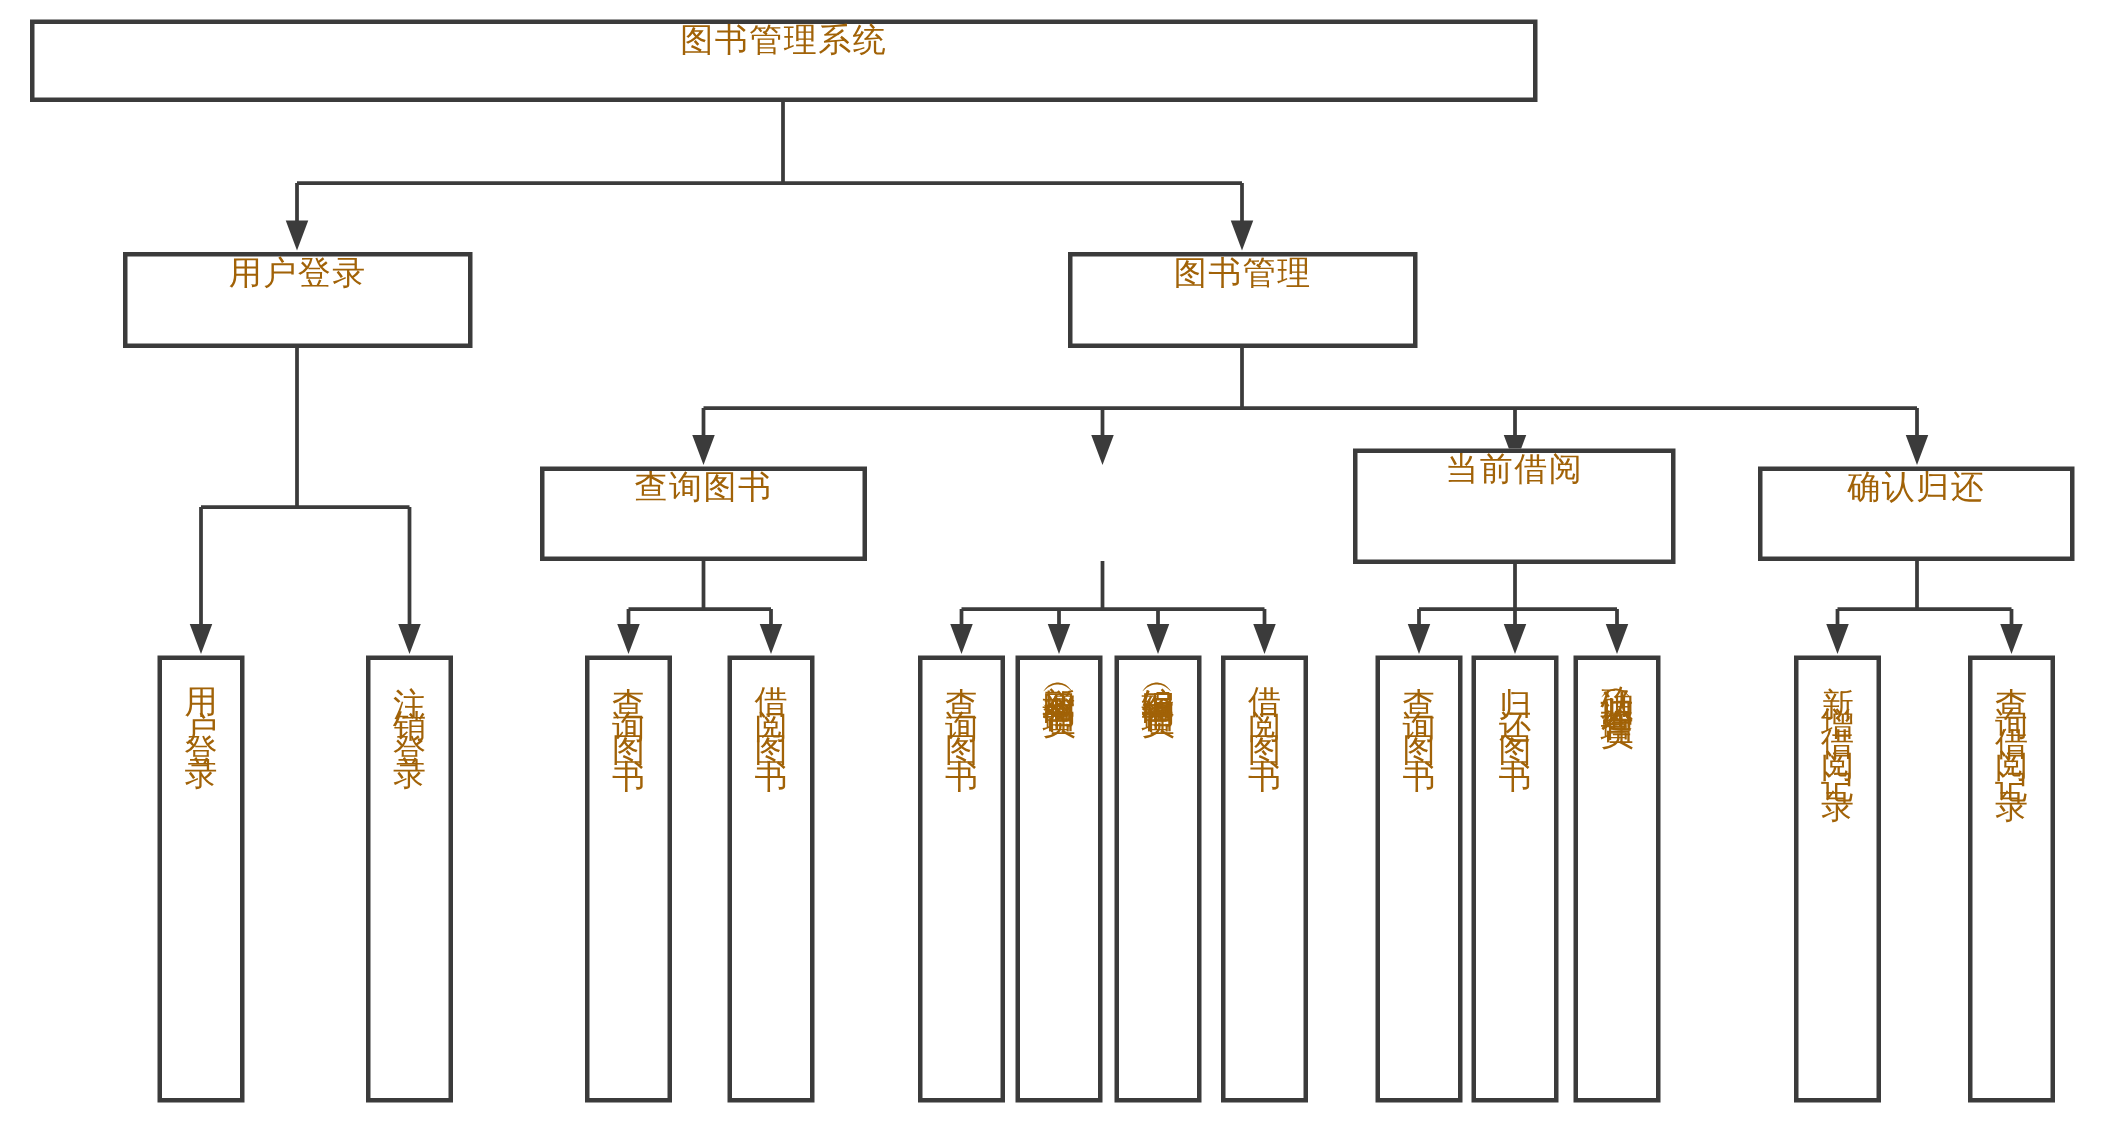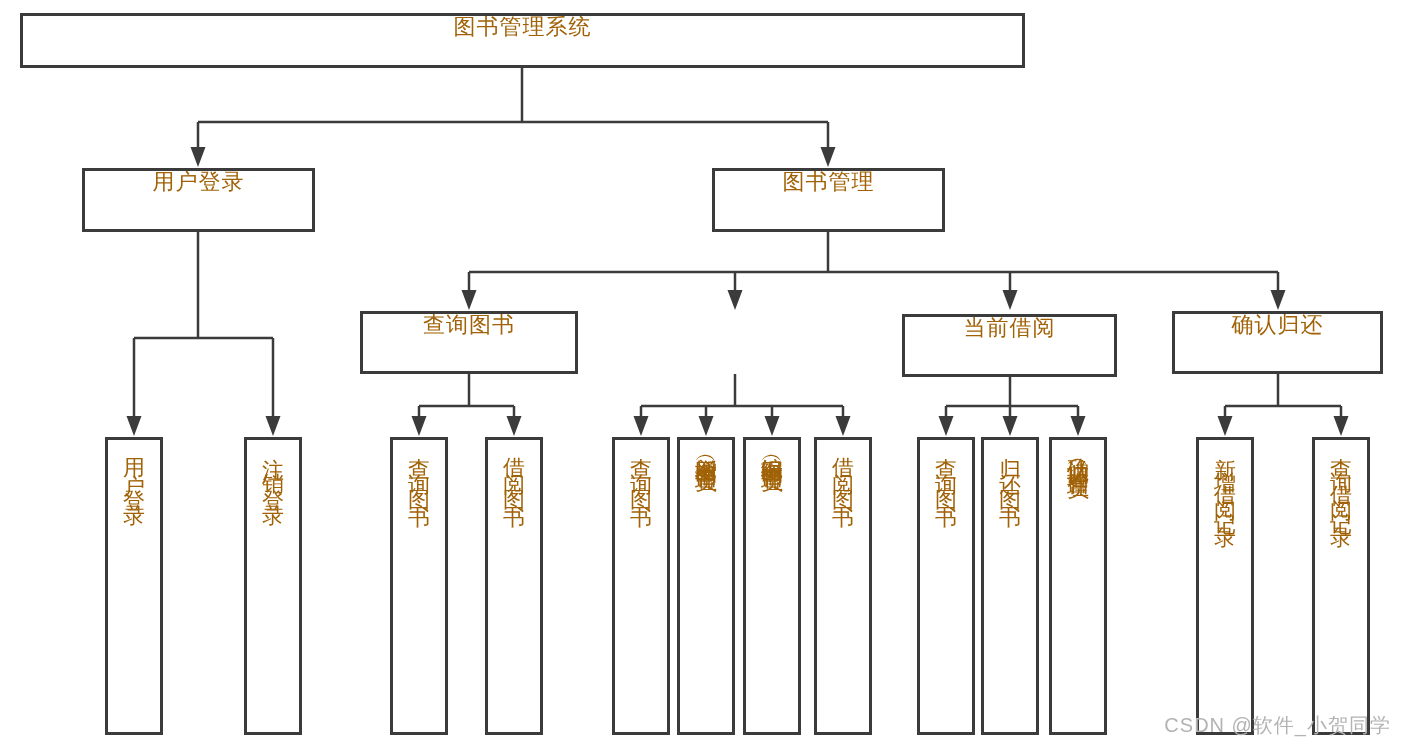--- a/index.html
+++ b/index.html
@@ -94,21 +94,21 @@
   <div class="node hnode" style="left:82px;top:168px;width:233px;height:64px">
     <span>用户登录</span>
   </div>
   <div class="node hnode" style="left:712px;top:168px;width:233px;height:64px">
     <span>图书管理</span>
   </div>
 
   <div class="node hnode" style="left:360px;top:311px;width:218px;height:63px">
     <span>查询图书</span>
   </div>
-  <div class="node hnode" style="left:902px;top:314px;width:215px;height:63px">
+  <div class="node hnode" style="left:902px;top:299px;width:215px;height:77px">
     <span>当前借阅</span>
   </div>
   <div class="node hnode" style="left:1172px;top:311px;width:211px;height:63px">
     <span>确认归还</span>
   </div>
 
   <div class="node vnode ls-lg" style="left:105px;top:437px;width:58px;height:298px">
     <span>用户登录</span>
   </div>
   <div class="node vnode ls-lg" style="left:244px;top:437px;width:58px;height:298px">
@@ -145,14 +145,13 @@
     <span>确认归还（管理员）</span>
   </div>
 
   <div class="node vnode ls-md" style="left:1196px;top:437px;width:58px;height:298px">
     <span>新增借阅记录</span>
   </div>
   <div class="node vnode ls-md" style="left:1312px;top:437px;width:58px;height:298px">
     <span>查询借阅记录</span>
   </div>
 
-  <div id="watermark">CSDN @软件_小贺同学</div>
 </div>
 
 </body></html>

